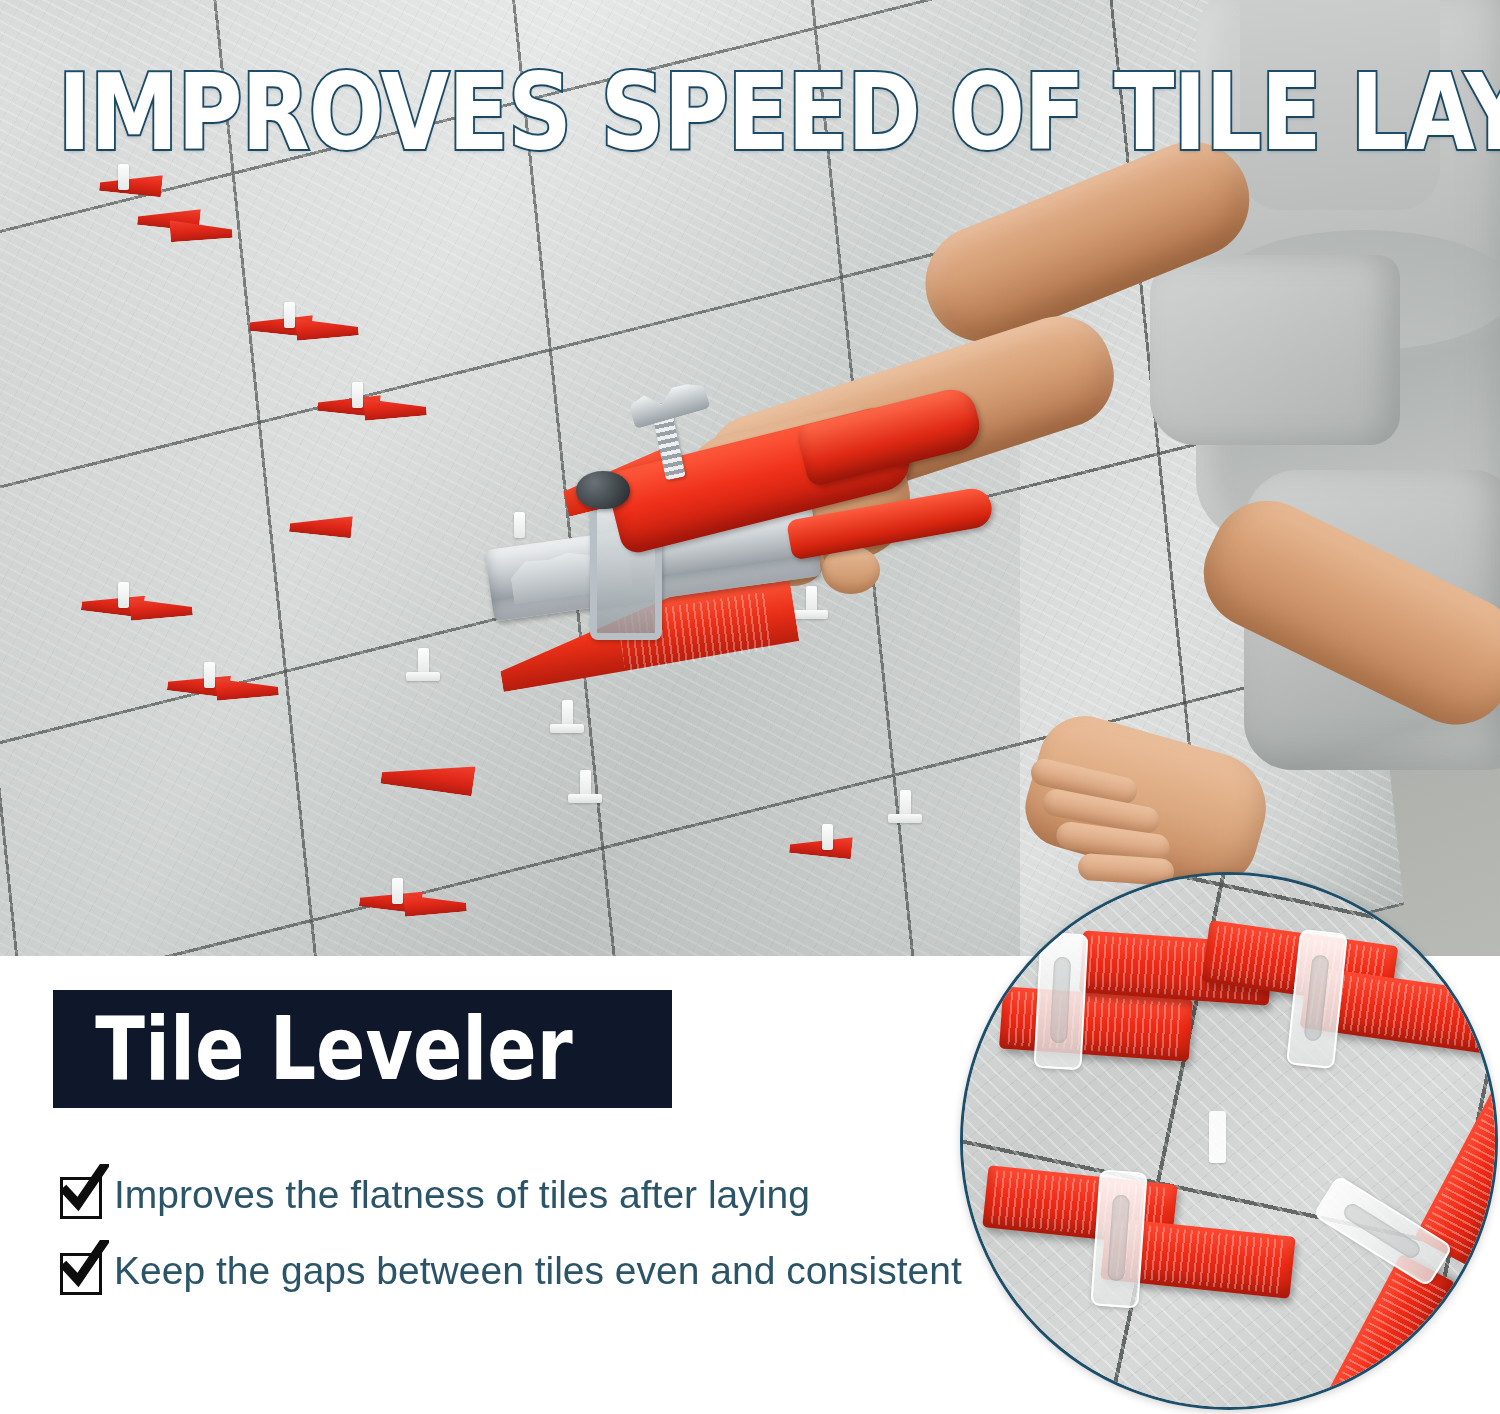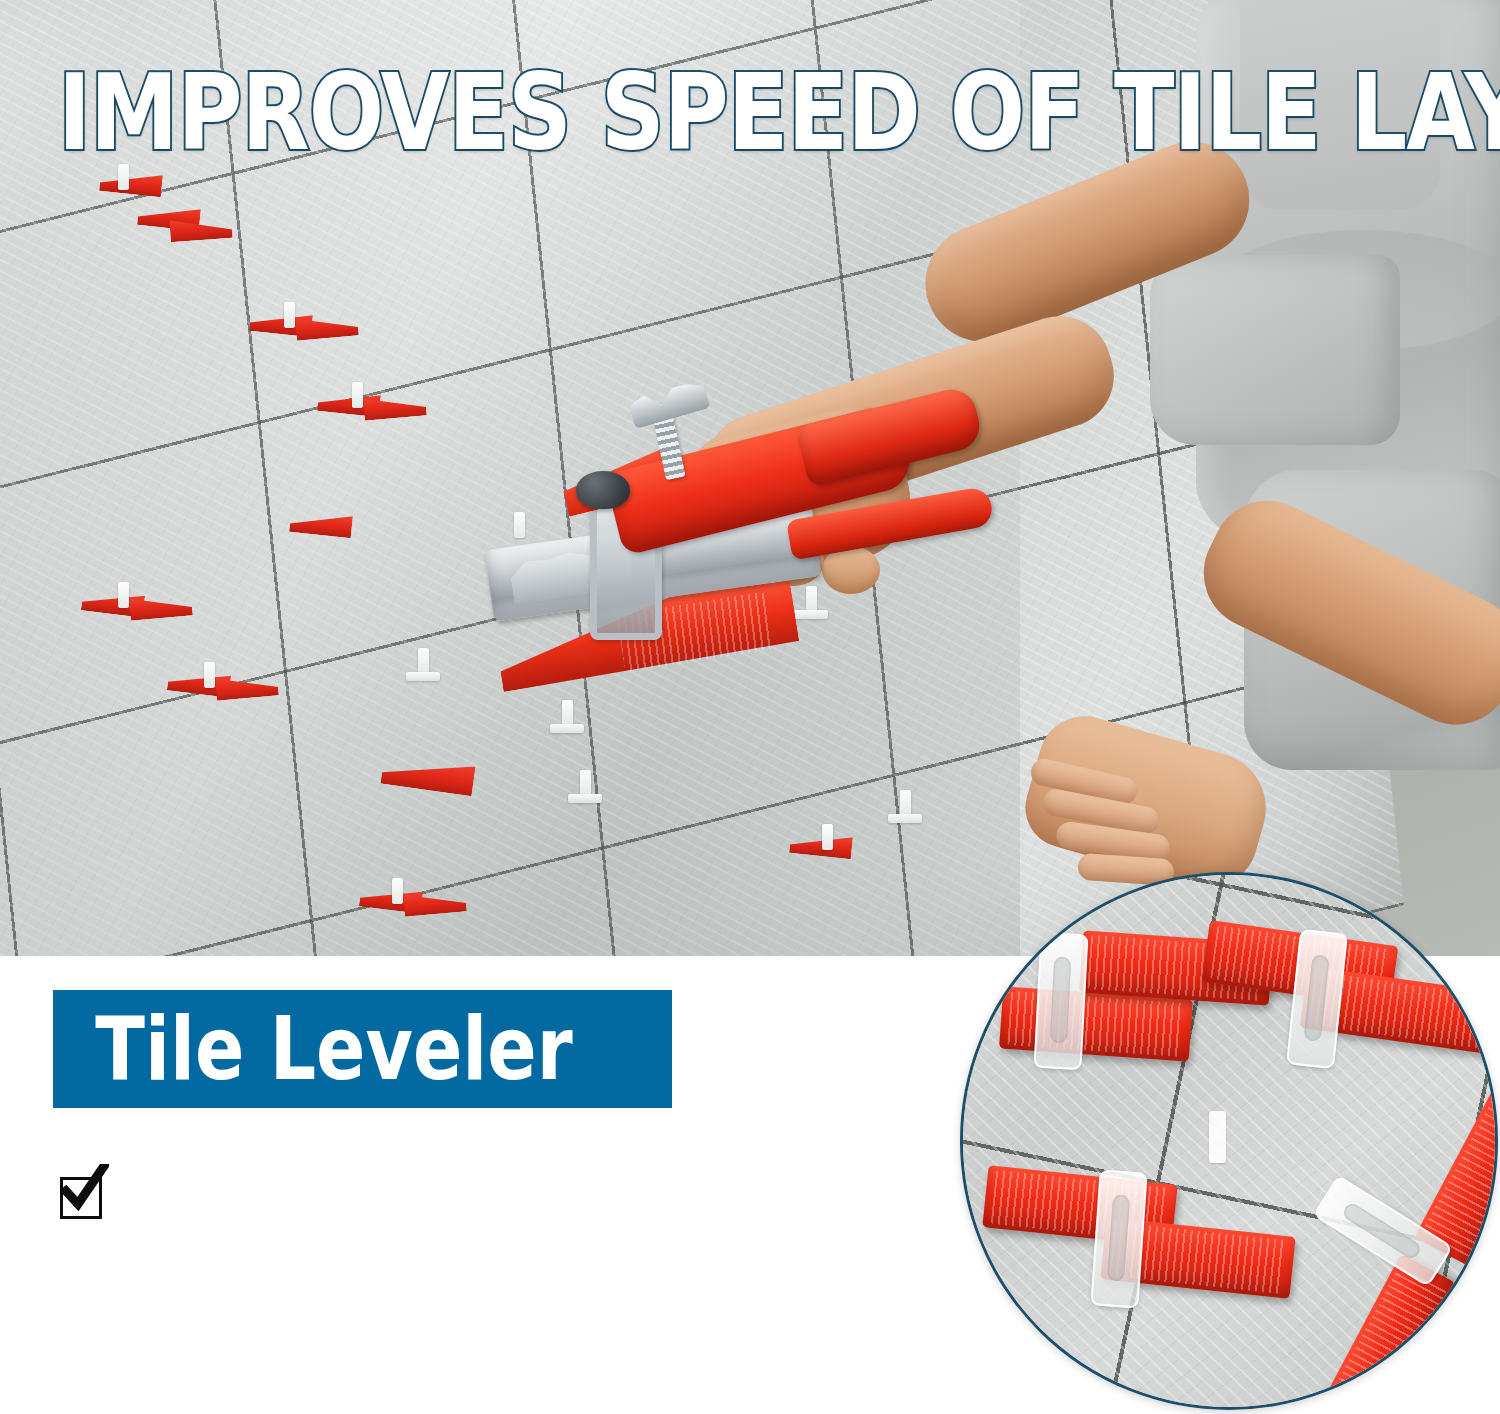--- a/index.html
+++ b/index.html
@@ -173,21 +173,21 @@
      font-family:"Liberation Sans Narrow","DejaVu Sans Condensed","Liberation Sans",sans-serif;
      transform:scaleX(.93);transform-origin:left center;
      -webkit-text-stroke:4px #1d4f6b;
      paint-order:stroke fill;
      text-shadow:0 2px 4px rgba(20,50,70,.35);}
 
   
   .lower{position:absolute;left:0;top:956px;width:1500px;height:458px;background:#ffffff;}
 
   .banner{position:absolute;left:53px;top:990px;width:619px;height:118px;
-     background:#0369a1;display:flex;align-items:center;}
+     background:#0f172a;display:flex;align-items:center;}
   .banner-text{color:#ffffff;font-size:88px;font-weight:700;line-height:1;
      padding-left:46px;letter-spacing:0px;
      font-family:"Liberation Sans Narrow","DejaVu Sans Condensed","Liberation Sans",sans-serif;
      transform:scaleX(.92);transform-origin:left center;white-space:nowrap;}
 
   .bullets{position:absolute;left:58px;top:1163px;width:960px;}
   .bullet{display:flex;align-items:center;height:62px;margin-bottom:14px;}
   .chk{position:relative;width:44px;height:44px;flex:0 0 44px;margin-right:12px;}
   .chk .box{position:absolute;left:2px;top:5px;width:36px;height:36px;
      border:3.5px solid #0d0d0d;background:#fff;}
@@ -320,29 +320,39 @@
 </div>
 
 <div class="lower"></div>
 
 <div class="banner">
   <div class="banner-text">Tile Leveler</div>
 </div>
 
 <div class="bullets">
 
-
-
   <div class="bullet">
     <span class="chk">
       <span class="box"></span>
       <svg class="tick" viewBox="0 0 52 52" aria-hidden="true">
         <path d="M9 27 L21 40 L47 2" fill="none" stroke="#0d0d0d" stroke-width="9" stroke-linecap="square" stroke-linejoin="miter"></path>
       </svg>
     </span>
+    <span class="btxt">Improves the flatness of tiles after laying</span>
+  </div>
+
+
+  <div class="bullet">
+    <span class="chk">
+      <span class="box"></span>
+      <svg class="tick" viewBox="0 0 52 52" aria-hidden="true">
+        <path d="M9 27 L21 40 L47 2" fill="none" stroke="#0d0d0d" stroke-width="9" stroke-linecap="square" stroke-linejoin="miter"></path>
+      </svg>
+    </span>
+    <span class="btxt">Keep the gaps between tiles even and consistent</span>
   </div>
 </div>
 
 <div class="circle">
   <div class="ctile"></div>
 
   <div class="ccross"></div>
 
   <div class="cw" style="left:38px;top:118px;transform:rotate(4deg);"></div>
   <div class="cw" style="left:118px;top:62px;transform:rotate(4deg);"></div>

